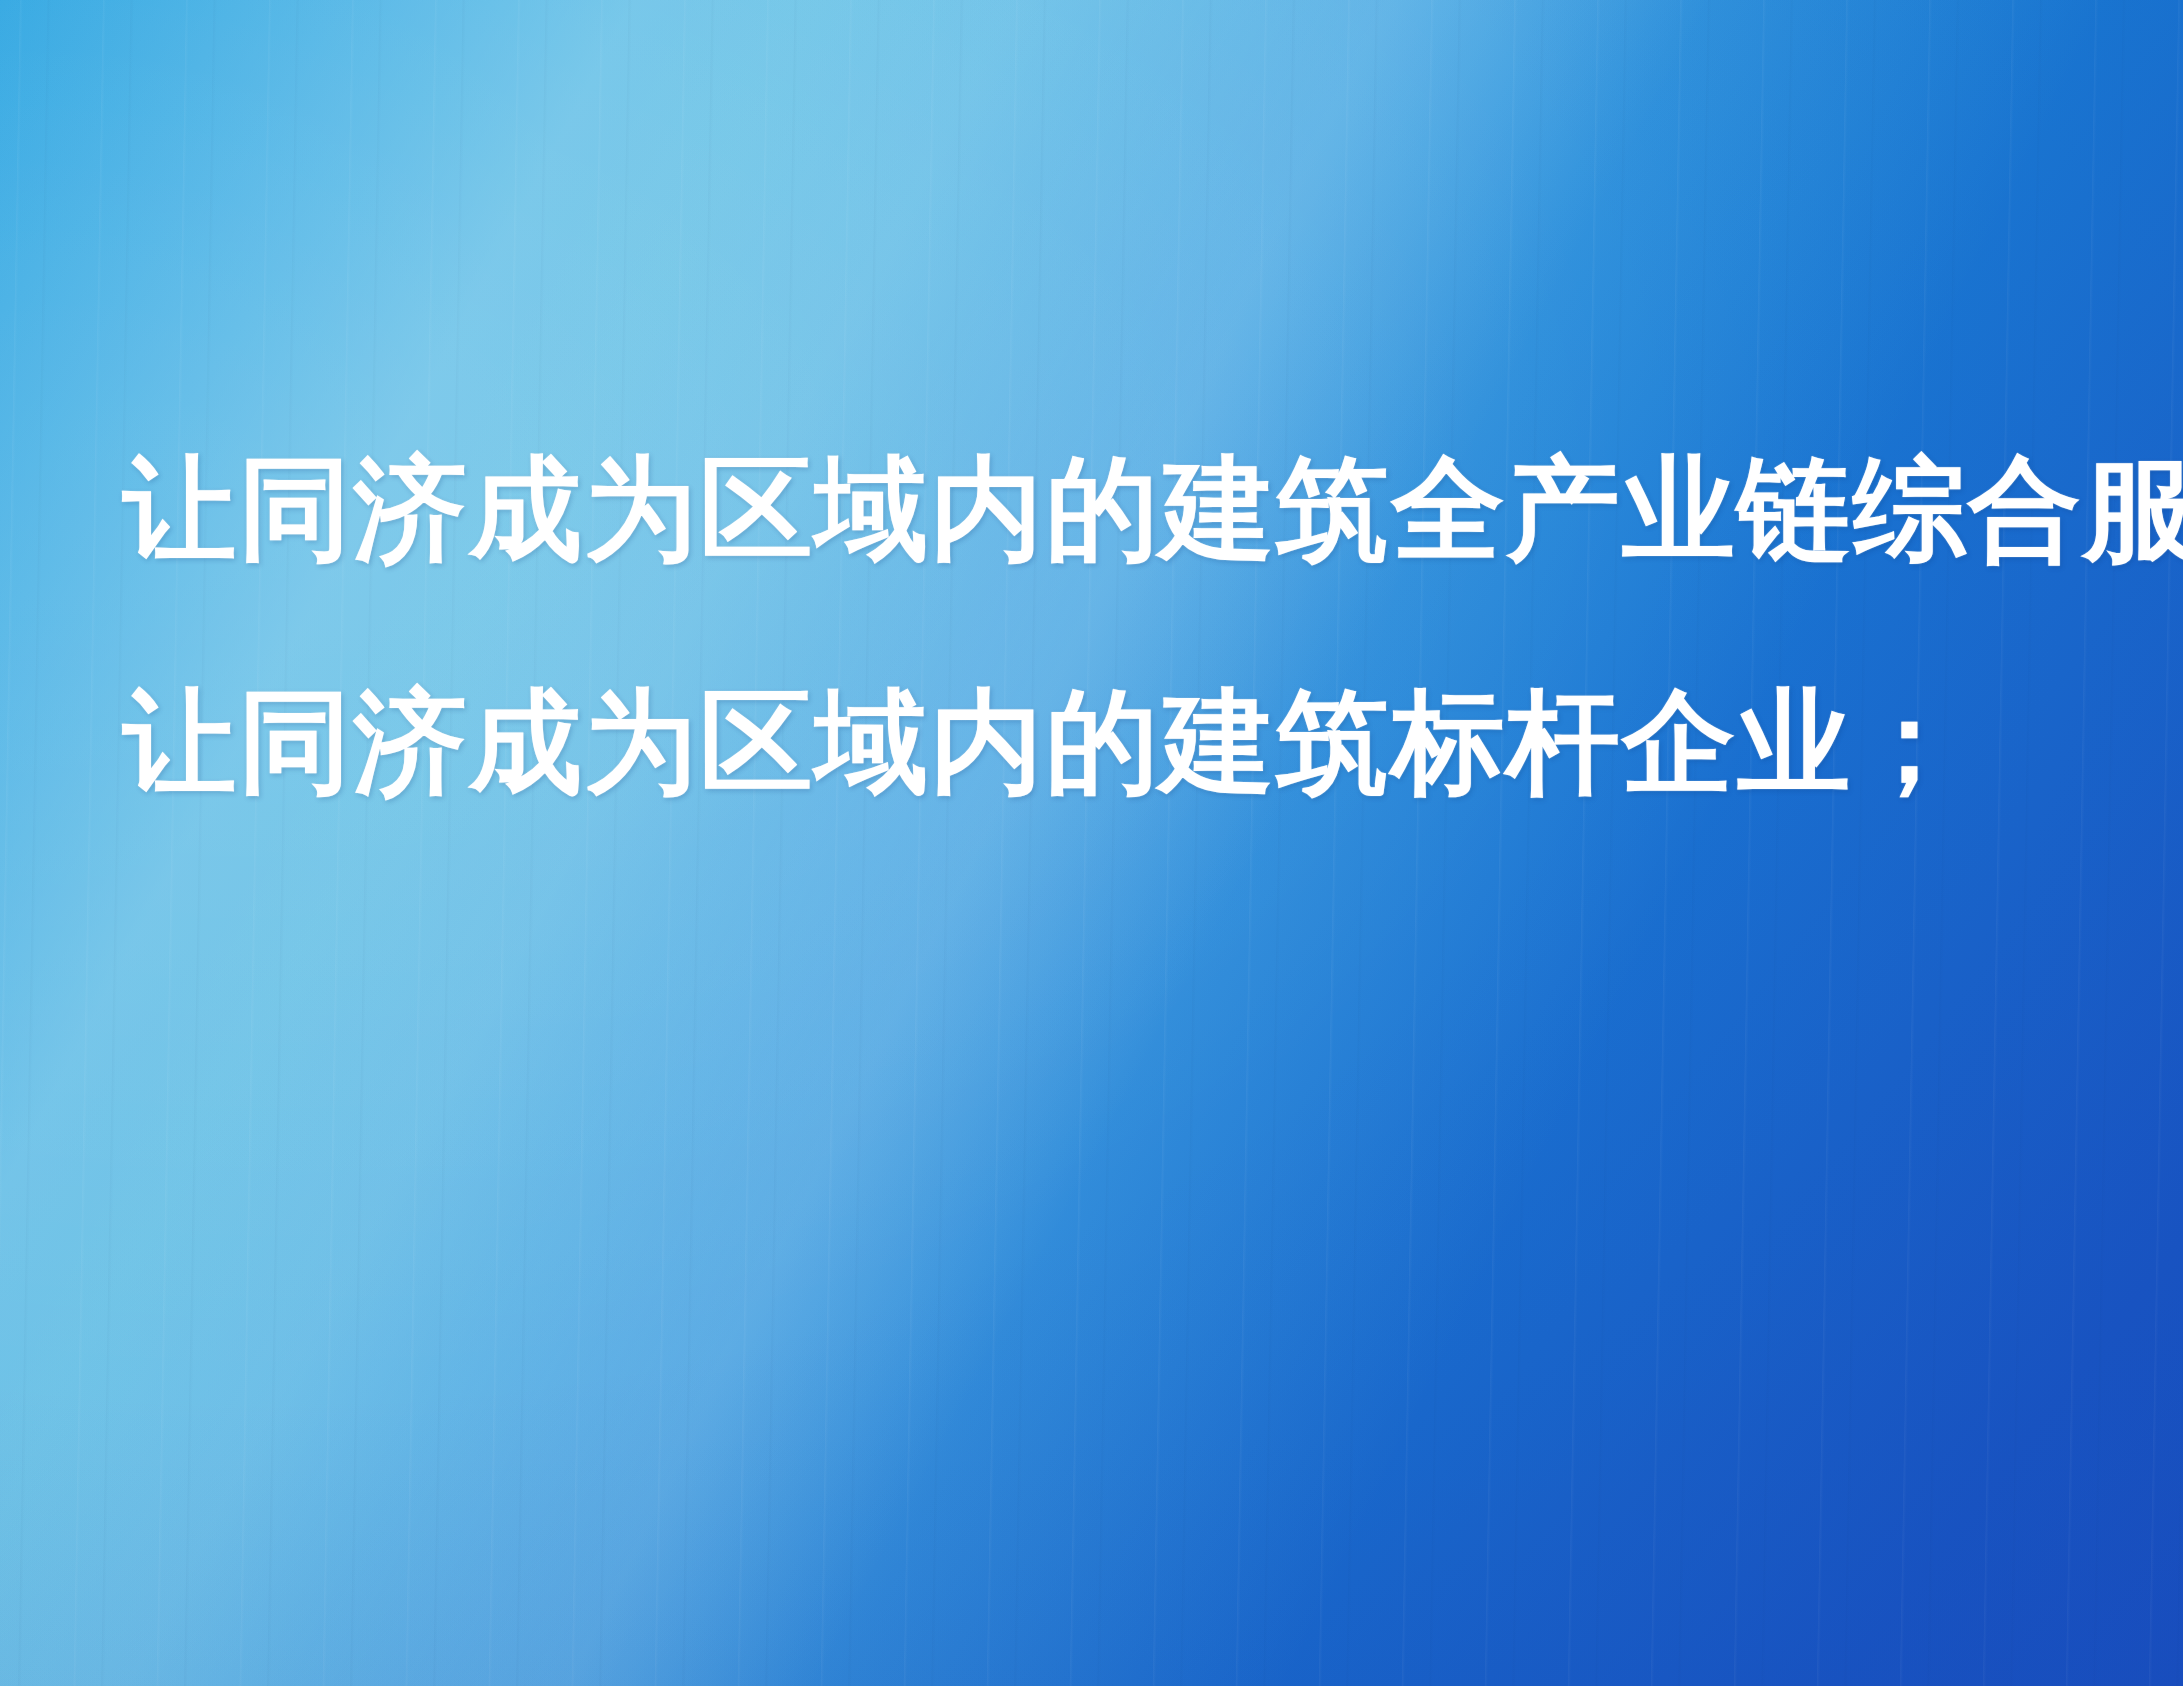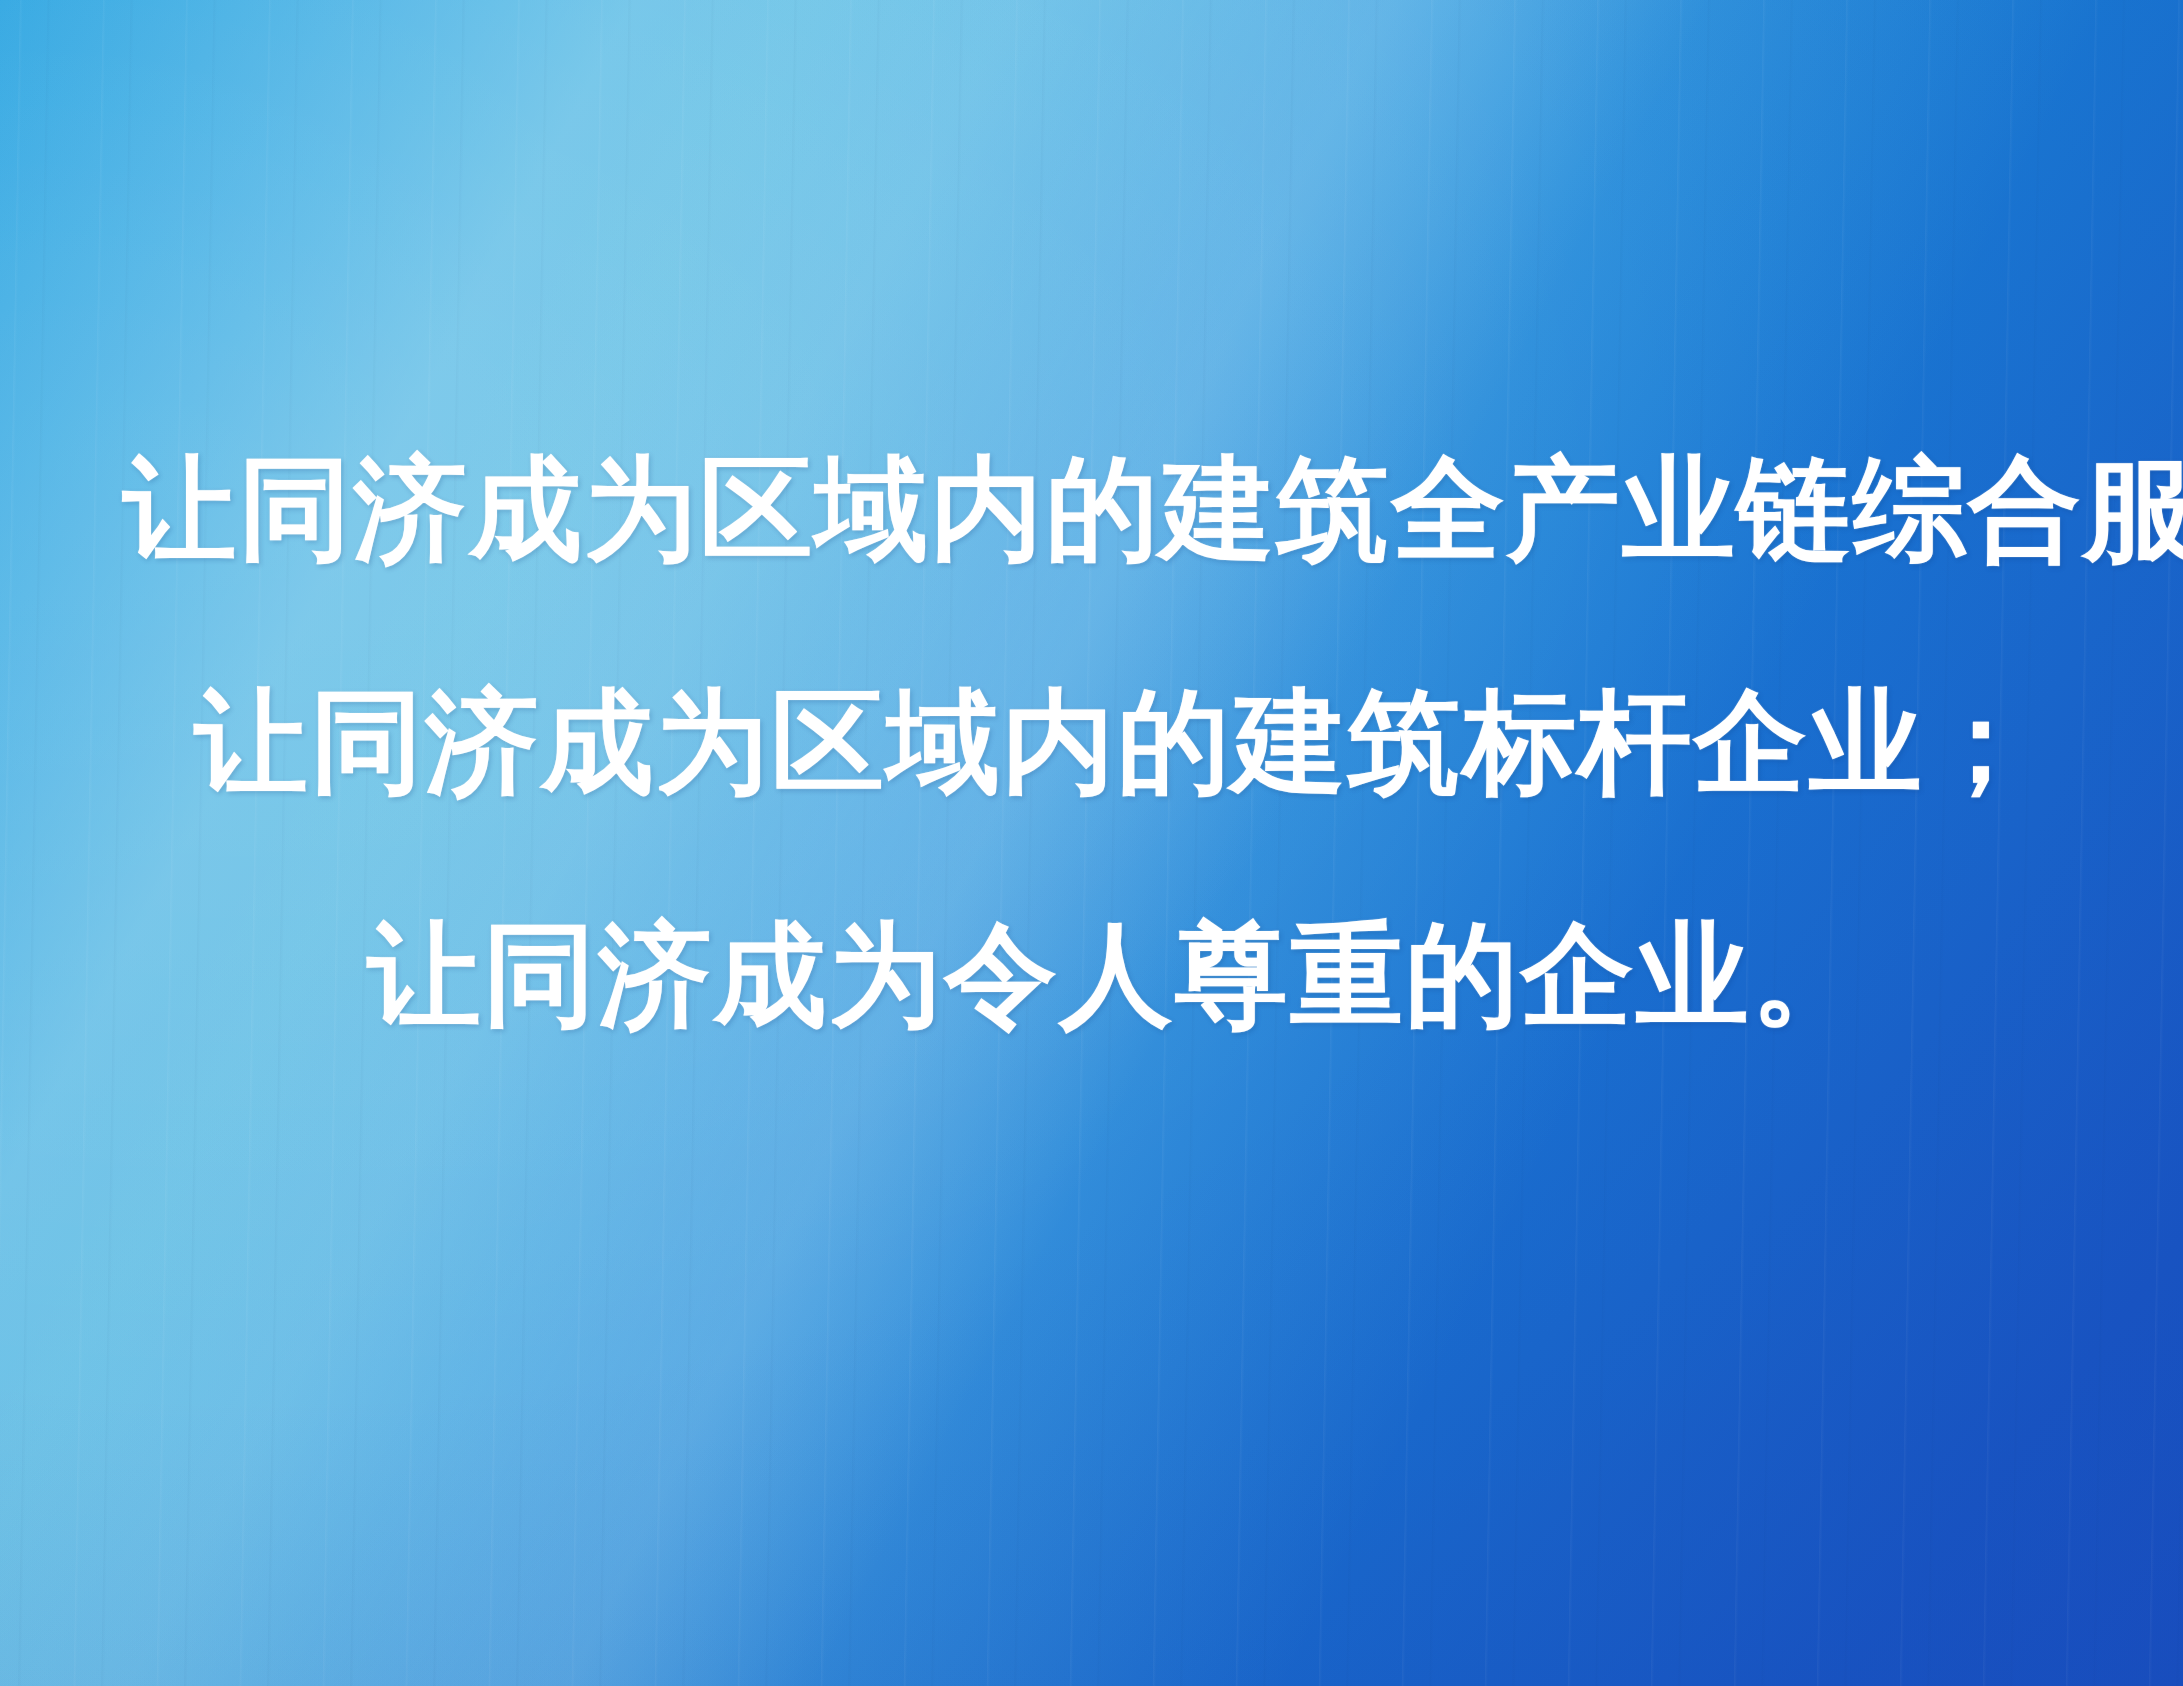--- a/index.html
+++ b/index.html
@@ -120,34 +120,32 @@
     letter-spacing: 2.3px;
     white-space: nowrap;
     margin: 0;
     text-shadow:
        0 0 1.5px rgba(255,255,255,0.55),
        1.5px 2.3px 5.3px rgba(6,48,120,0.22);
     -webkit-font-smoothing: antialiased;
   }
   .slide-line + .slide-line {
     margin-top: 120px;
-    text-align: center;
   }
 </style>
 </head>
 <body>
 
 <div id="slide">
 
   <div class="bg-base"></div>
   <div class="bg-band"></div>
   <div class="bg-band2"></div>
   <div class="bg-streaks"></div>
   <div class="bg-vignette"></div>
 
   <div id="text-block">
     <p class="slide-line">让同济成为区域内的建筑全产业链综合服务商；</p>
     <p class="slide-line">让同济成为区域内的建筑标杆企业；</p>
-    <p class="slide-line">让同济成为令人尊重的企业。</p>
   </div>
 
 </div>
 
 
 </body></html>

